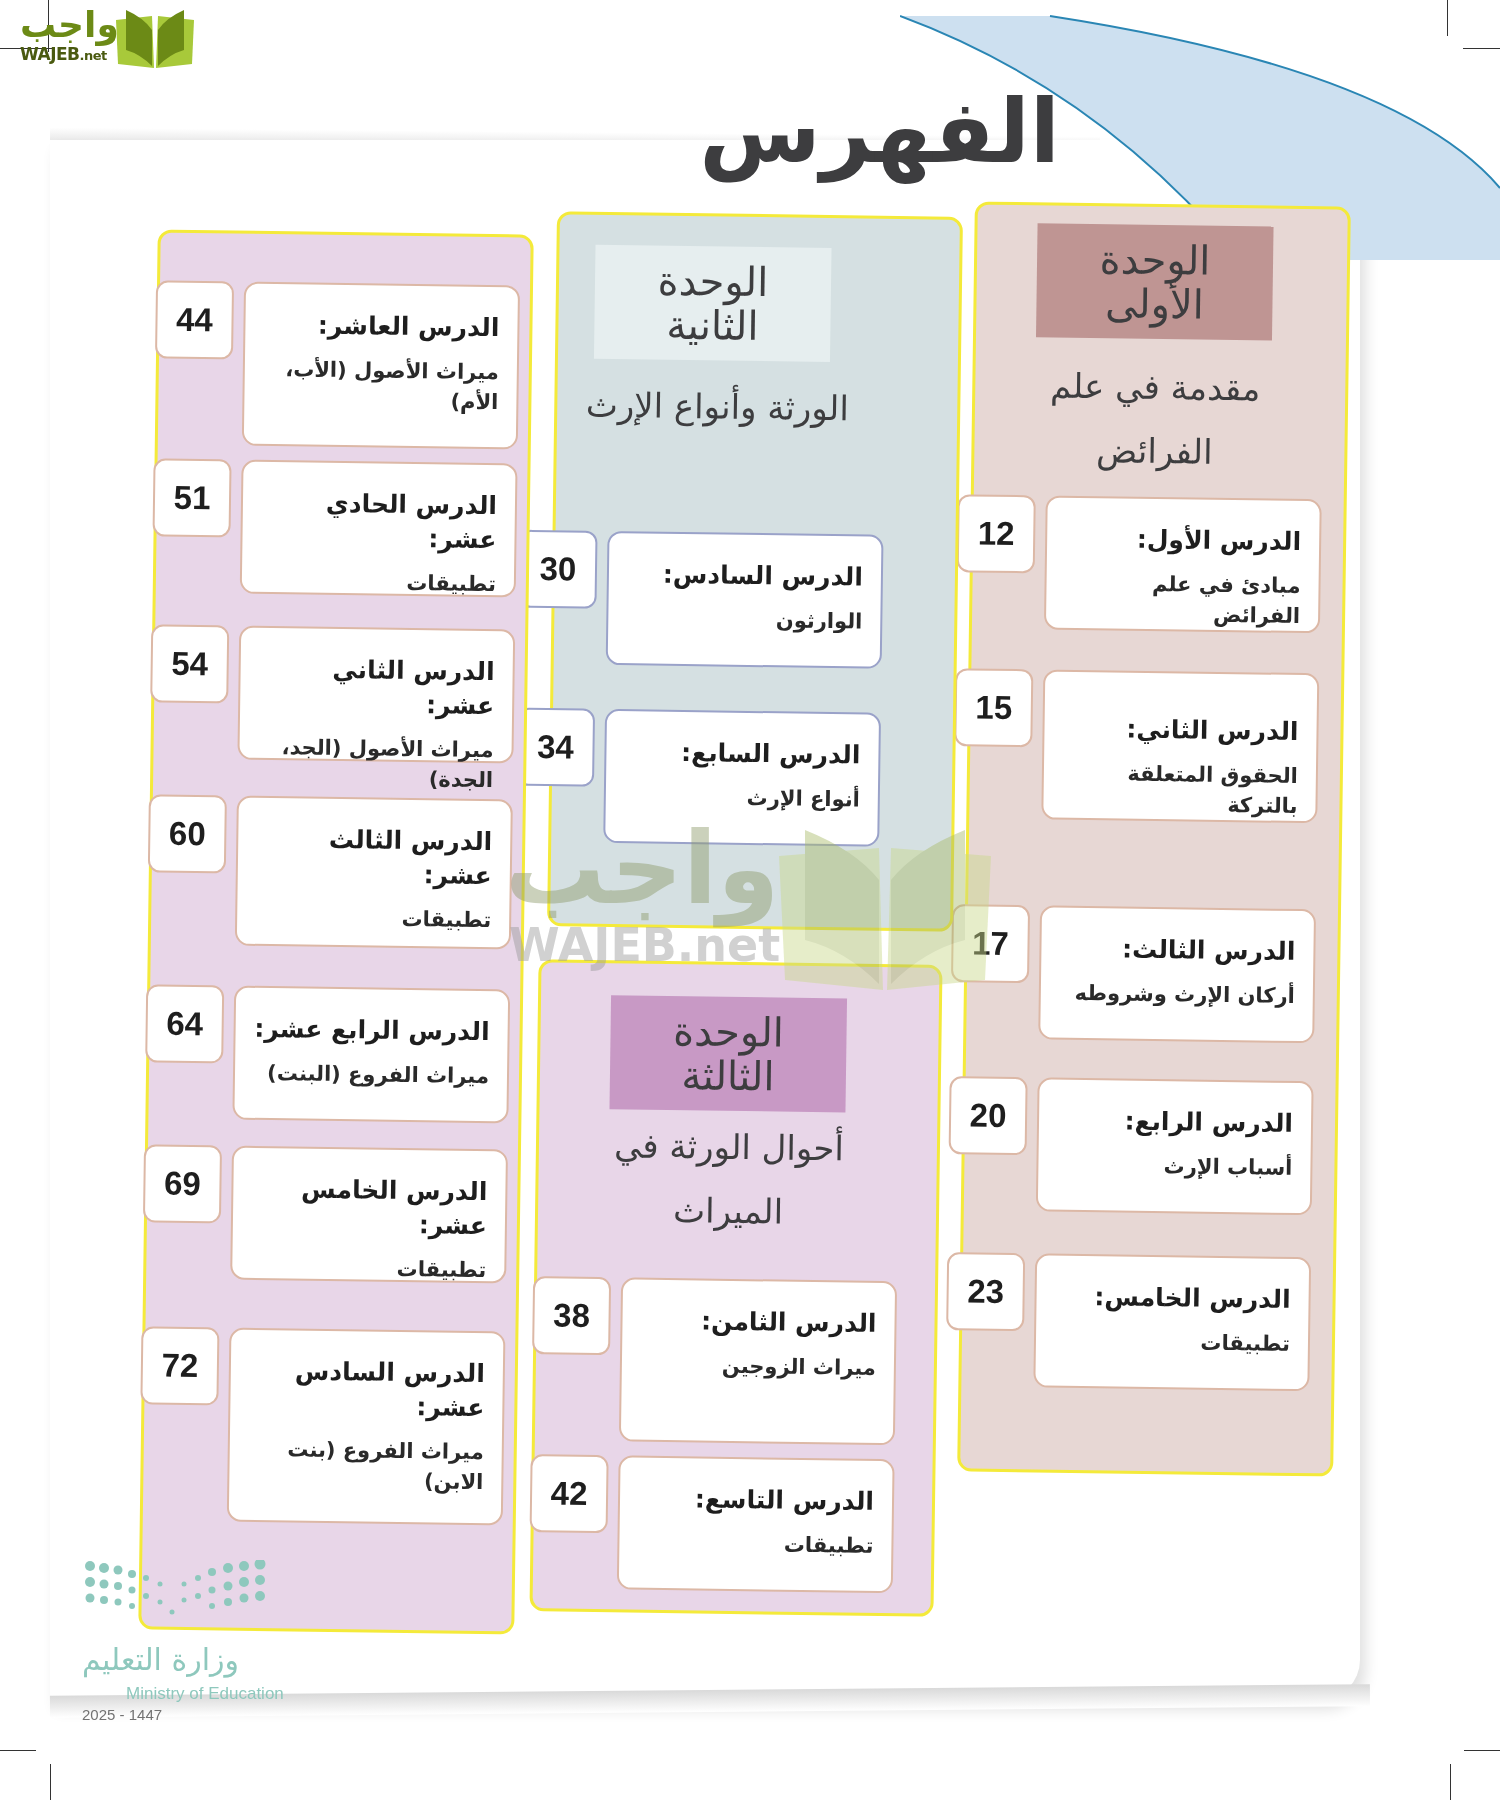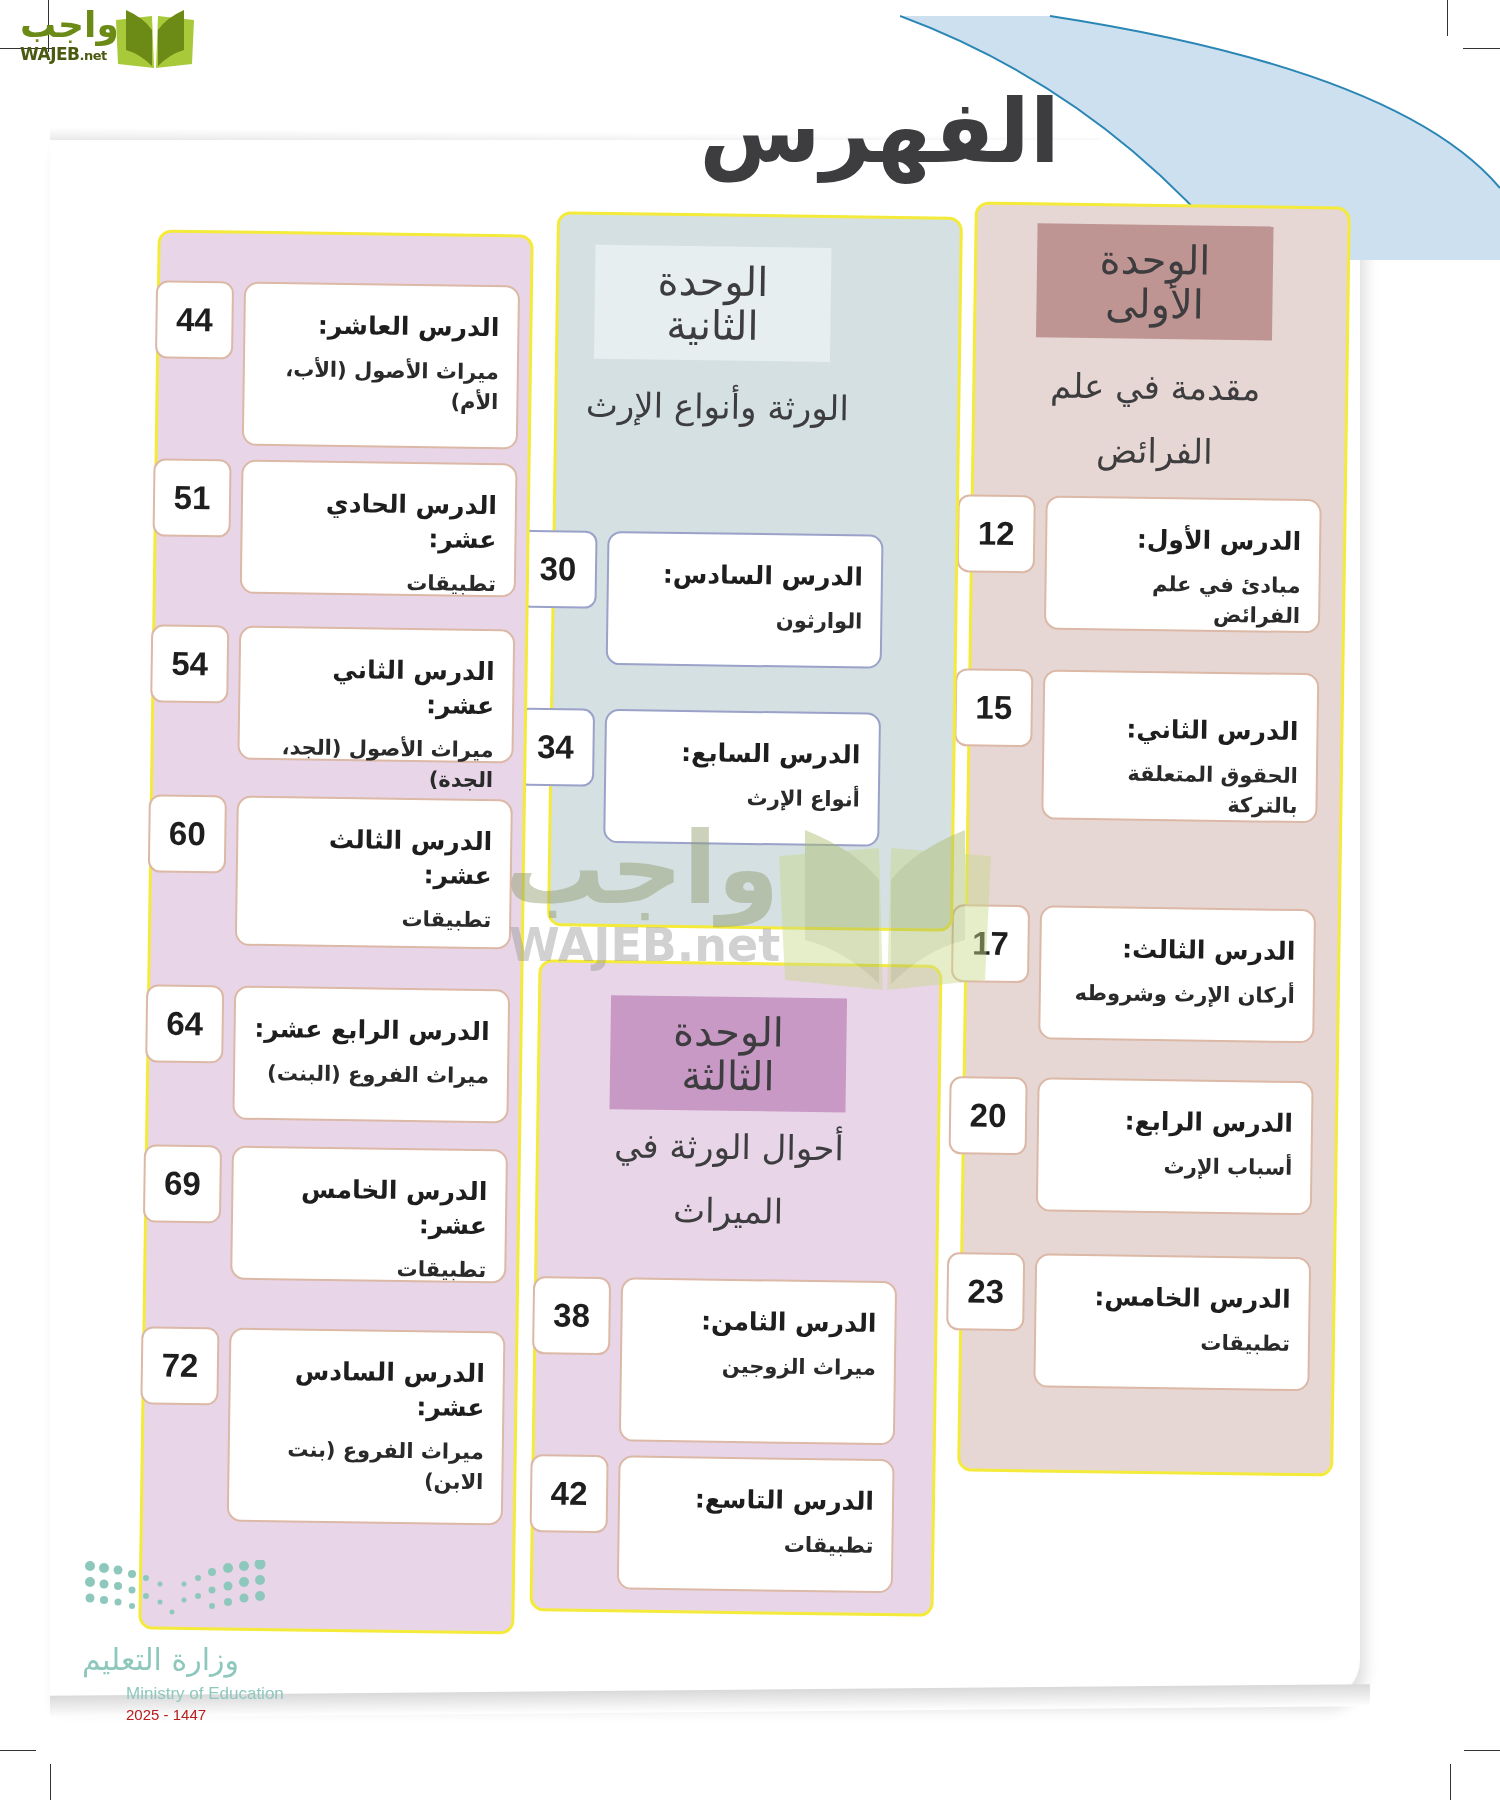--- a/index.html
+++ b/index.html
@@ -81,21 +81,21 @@
     .watermark { position: absolute; left: 505px; top: 810px; width: 500px; height: 180px; opacity: 0.45; pointer-events: none; }
     .wm-ar { position: absolute; left: 0; top: 0; font-size: 100px; font-weight: bold; color: #8d9a6a; direction: rtl; }
     .wm-en { position: absolute; left: 4px; top: 108px; font-size: 46px; font-weight: bold; color: #9a9a9a; }
     .wm-book { position: absolute; left: 270px; top: 10px; width: 220px; height: 170px; }
 
     
     .ministry { position: absolute; left: 82px; top: 1560px; width: 200px; height: 160px; }
     .ministry-dots { position: absolute; left: 0; top: 0; width: 190px; height: 70px; }
     .ministry-ar { position: absolute; left: 0; top: 82px; width: 190px; font-size: 30px; color: #8ec8bd; direction: rtl; text-align: left; }
     .ministry-en { position: absolute; left: 0; top: 124px; font-family: "Liberation Sans", sans-serif; font-size: 17px; color: #8ec8bd; white-space: nowrap; margin-left: 44px; }
-    .ministry-year { position: absolute; left: 0; top: 146px; font-family: "Liberation Sans", sans-serif; font-size: 15px; color: #b91c1c; margin-left: 44px; }
+    .ministry-year { position: absolute; left: 0; top: 146px; font-family: "Liberation Sans", sans-serif; font-size: 15px; color: #737373; }
   </style>
 </head>
 <body>
 
 <div class="crop" style="left:48px;top:0;width:1px;height:52px;"></div>
 <div class="crop" style="left:0;top:48px;width:52px;height:1px;"></div>
 <div class="crop" style="left:1447px;top:0;width:1px;height:36px;"></div>
 <div class="crop" style="left:1463px;top:48px;width:37px;height:1px;"></div>
 <div class="crop" style="left:0;top:1750px;width:36px;height:1px;"></div>
 <div class="crop" style="left:50px;top:1764px;width:1px;height:36px;"></div>

